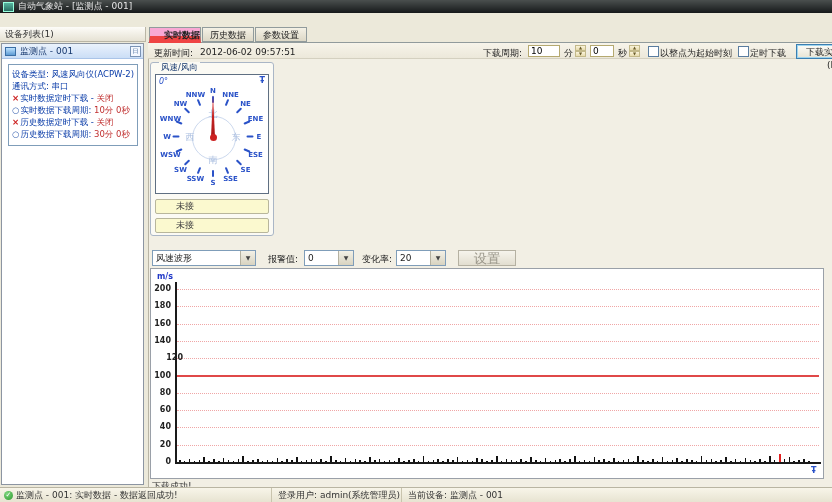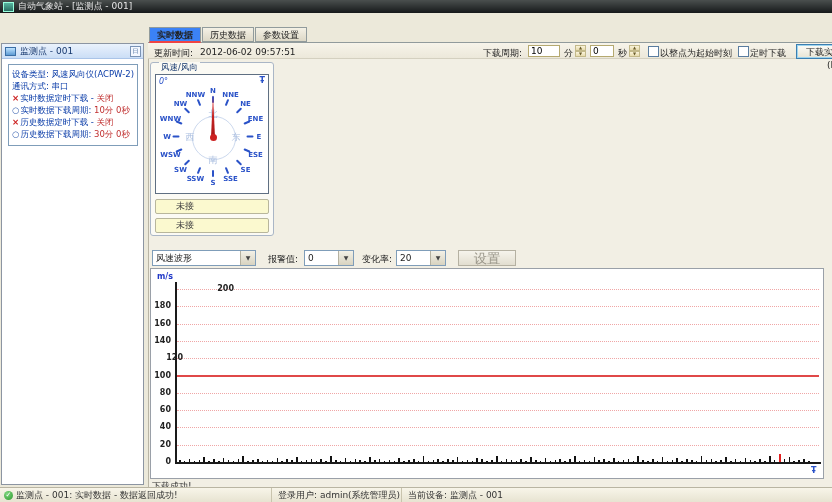--- a/index.html
+++ b/index.html
@@ -26,21 +26,21 @@
   .tree-node .collapse{position:absolute;right:2px;top:2px;width:9px;height:9px;border:1px solid #7a93b5;background:#f4f8ff;line-height:8px;text-align:center;font-size:6px;color:#365e92;}
   .info-box{position:absolute;left:6px;top:20px;width:130px;height:82px;border:1px solid #7f9db9;background:#fff;padding:3px 0 0 3px;box-sizing:border-box;}
   .info-line{height:12px;line-height:12px;white-space:nowrap;font-size:8.5px;}
   .info-line .mk-x{color:#cc2020;font-weight:bold;margin-right:1px;}
   .info-line .mk-o{color:#3a62b0;margin-right:1px;}
   .info-line .lbl{color:#0a3ca8;}
   .info-line .val{color:#c03030;}
 
   
   .tab{position:absolute;top:27px;height:15px;line-height:14px;text-align:center;border:1px solid #919b9c;box-sizing:border-box;background:linear-gradient(#f4f1e6,#ddd8c6);color:#222;}
-  .tab.active{background:#3b82f6;border-bottom:2px solid #ef4444;font-weight:bold;height:16px;z-index:3;}
+  .tab.active{background:#f9a8d4;border-bottom:7px solid #ef4444;font-weight:bold;height:16px;z-index:3;text-align:right;}
 
   
   .rightpane{position:absolute;left:148px;top:42px;width:684px;height:445px;background:#f2efe4;border-left:1px solid #b9b5a5;border-top:1px solid #919b9c;box-sizing:border-box;}
   .toolbar{position:absolute;left:148px;top:42px;width:684px;height:17px;background:linear-gradient(#f7f4ea,#ece8da);border-top:1px solid #919b9c;border-bottom:1px solid #d4d0c0;box-sizing:border-box;}
   .tlabel{position:absolute;top:4px;color:#222;white-space:nowrap;}
   .tfield{position:absolute;top:2px;height:12px;border:1px solid #b5a970;background:#fff;font-size:9px;font-family:"DejaVu Sans",sans-serif;padding:0 2px;box-sizing:border-box;}
   .spin{position:absolute;top:2px;width:11px;height:12px;display:flex;flex-direction:column;}
   .spin div{flex:1;border:1px solid #c3b98a;background:linear-gradient(#faf3da,#e8dcae);font-size:4px;line-height:4px;text-align:center;color:#6a5c2a;}
   .cb{position:absolute;top:3px;width:9px;height:9px;border:1px solid #5a7da0;background:#fff;}
   .btn-primary{position:absolute;top:1px;height:15px;border:1px solid #3c7fb1;box-shadow:inset 0 0 0 1px #9ed4ee;background:linear-gradient(#fdfcf8,#e8e4d4);font-size:9px;font-family:"DejaVu Sans",sans-serif;color:#1a1a1a;text-align:center;line-height:13px;}
@@ -86,20 +86,21 @@
 <body>
 
 <div id="window">
 
   <div class="titlebar">
     <span class="appicon"></span>
     <span class="title">自动气象站 - [监测点 - 001]</span>
   </div>
 
 
+  <div class="side-header">设备列表(1)</div>
   <div class="tree-box">
     <div class="tree-node">
       <span class="devicon"></span>
       <span class="nlabel">监测点 - 001</span>
       <span class="collapse">日</span>
     </div>
     <div class="info-box" id="info-box">
         <div class="info-line"><span class="lbl">设备类型: 风速风向仪(ACPW-2)</span></div>
         <div class="info-line"><span class="lbl">通讯方式: 串口</span></div>
         <div class="info-line"><span class="mk-x">×</span><span class="lbl">实时数据定时下载 - </span><span class="val">关闭</span></div>
@@ -220,21 +221,21 @@
       <span class="ytick" style="left: 0px; top: 101.5px; text-align: right;">100</span>
       <div class="grid" style="left: 26px; top: 89.2px; width: 642px;"></div>
       <span class="ytick" style="left: 12px; top: 84.2px;">120</span>
       <div class="grid" style="left: 26px; top: 71.9px; width: 642px;"></div>
       <span class="ytick" style="left: 0px; top: 66.9px;">140</span>
       <div class="grid" style="left: 26px; top: 54.6px; width: 642px;"></div>
       <span class="ytick" style="left: 0px; top: 49.6px;">160</span>
       <div class="grid" style="left: 26px; top: 37.3px; width: 642px;"></div>
       <span class="ytick" style="left: 0px; top: 32.3px;">180</span>
       <div class="grid" style="left: 26px; top: 20px; width: 642px;"></div>
-      <span class="ytick" style="left: 16px; top: 15px; padding-left: 47px;">200</span>
+      <span class="ytick" style="left: 0px; top: 15px;">200</span>
       <div class="axis" style="left: 24px; top: 13px; width: 2px; height: 182px;"></div>
       <div class="axis" style="left: 24px; top: 193px; width: 646px; height: 2px;"></div>
       <div class="bar" style="left: 28px; top: 191.27px; height: 1.73px;"></div>
       <div class="bar" style="left: 32.8769px; top: 192px; height: 1px;"></div>
       <div class="bar" style="left: 37.7538px; top: 189.54px; height: 3.46px;"></div>
       <div class="bar" style="left: 42.6308px; top: 192px; height: 1px;"></div>
       <div class="bar" style="left: 47.5077px; top: 191.27px; height: 1.73px;"></div>
       <div class="bar" style="left: 52.3846px; top: 187.81px; height: 5.19px;"></div>
       <div class="bar" style="left: 57.2615px; top: 192px; height: 1px;"></div>
       <div class="bar" style="left: 62.1385px; top: 190.405px; height: 2.595px;"></div>

